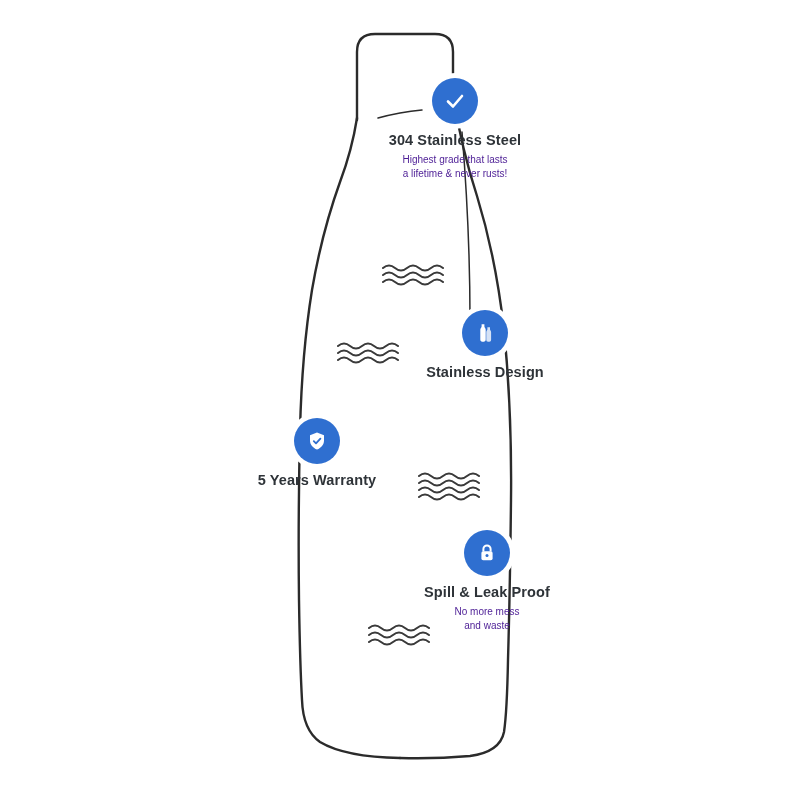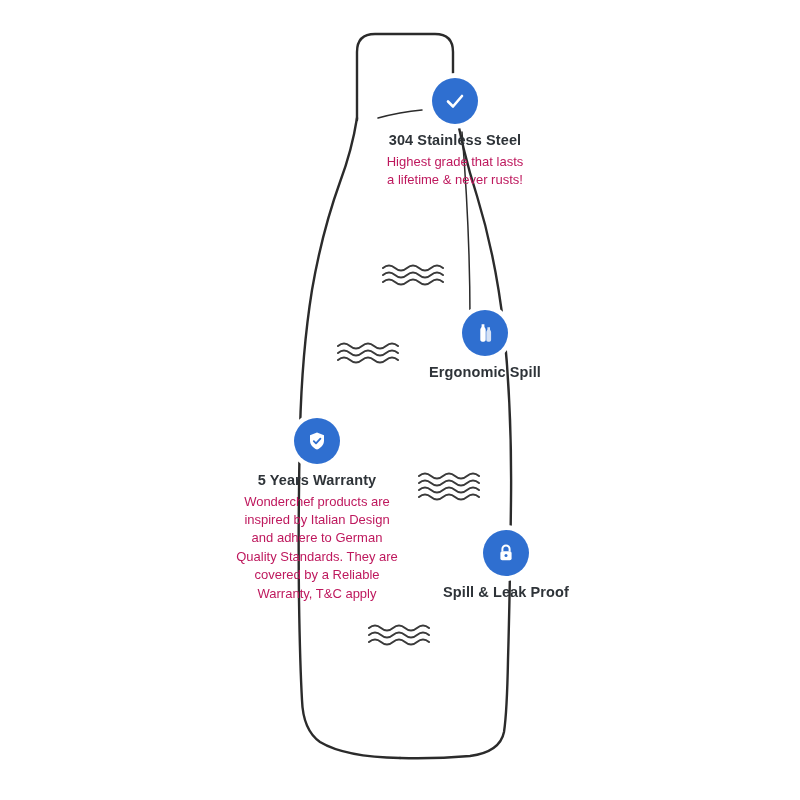--- a/index.html
+++ b/index.html
@@ -45,34 +45,34 @@
   }
   .badge svg { display: block; }
   .f-title {
     font-size: 14.5px;
     font-weight: bold;
     color: #2e3338;
     letter-spacing: 0.1px;
     line-height: 1.35;
   }
   .f-desc {
-    font-size: 13px;
-    color: #be185d;
+    font-size: 10px;
+    color: #4c1d95;
     line-height: 1.42;
     margin-top: 2px;
   }
   .squiggle {
     position: absolute;
   }
   
   #feature-steel { left: 335px; top: 78px; }
   #feature-eco   { left: 203px; top: 213px; }
   #feature-ergo  { left: 365px; top: 310px; }
   #feature-warranty { left: 197px; top: 418px; }
-  #feature-spill { left: 386px; top: 530px; }
+  #feature-spill { left: 367px; top: 530px; }
 
   #squiggle-1 { left: 380px; top: 262px; }
   #squiggle-2 { left: 335px; top: 340px; }
   #squiggle-3 { left: 416px; top: 470px; }
   #squiggle-4 { left: 366px; top: 622px; }
 </style>
 </head>
 <body>
 
 <div id="stage">
@@ -134,43 +134,39 @@
   </div>
 
 
   <div class="feature" id="feature-ergo">
     <div class="badge">
       <svg width="24" height="24" viewBox="0 0 24 24">
         <path d="M8.6 3.2 h2.8 v2.2 c0 1.1 1.3 1.7 1.3 3.4 v9.8 c0 1.3 -0.7 2.2 -2 2.2 h-1.4 c-1.3 0 -2 -0.9 -2 -2.2 V8.8 c0 -1.7 1.3 -2.3 1.3 -3.4 Z" fill="#ffffff"></path>
         <path d="M14.4 6.2 h2.6 v2 c0 1 1.1 1.5 1.1 3 v7.6 c0 1.2 -0.6 2 -1.8 2 h-1.2 c-1.2 0 -1.8 -0.8 -1.8 -2 V11.2 c0 -1.5 1.1 -2 1.1 -3 Z" fill="#ffffff" opacity="0.8"></path>
       </svg>
     </div>
-    <div class="f-title">Ergonomic Spill</div>
+    <div class="f-title">Stainless Design</div>
   </div>
 
   <div class="feature" id="feature-warranty">
     <div class="badge">
       <svg width="24" height="24" viewBox="0 0 24 24">
         <path d="M12 3.4 L19 6.2 v5.2 c0 4.2 -2.9 7.4 -7 9.2 c-4.1 -1.8 -7 -5 -7 -9.2 V6.2 Z" fill="#ffffff"></path>
         <path d="M8.8 12.2 L11 14.4 L15.4 9.6" fill="none" stroke="#2f6fd0" stroke-width="1.8" stroke-linecap="round" stroke-linejoin="round"></path>
       </svg>
     </div>
     <div class="f-title">5 Years Warranty</div>
-    <div class="f-desc" style="white-space: pre-line;">Wonderchef products are
-inspired by Italian Design
-and adhere to German
-Quality Standards. They are
-covered by a Reliable
-Warranty, T&amp;C apply</div>
   </div>
 
   <div class="feature" id="feature-spill">
     <div class="badge">
       <svg width="24" height="24" viewBox="0 0 24 24">
         <path d="M8.4 10.4 V8 a3.6 3.6 0 0 1 7.2 0 v2.4" fill="none" stroke="#ffffff" stroke-width="2"></path>
         <rect x="6.4" y="10.2" width="11.2" height="9" rx="1.8" fill="#ffffff"></rect>
         <circle cx="12" cy="14.6" r="1.5" fill="#2f6fd0"></circle>
       </svg>
     </div>
     <div class="f-title">Spill &amp; Leak Proof</div>
+    <div class="f-desc" style="white-space: pre-line;">No more mess
+and waste</div>
   </div>
 
 </div>
 
 </body></html>

